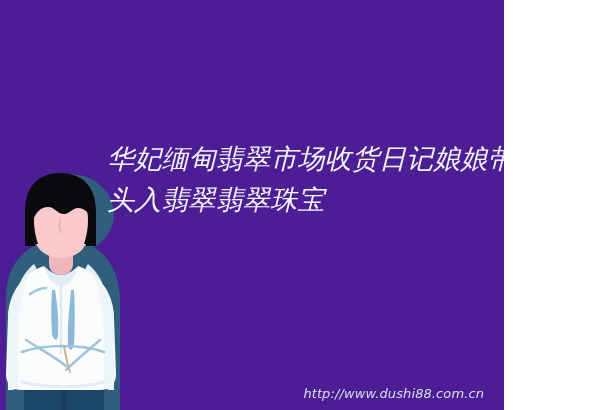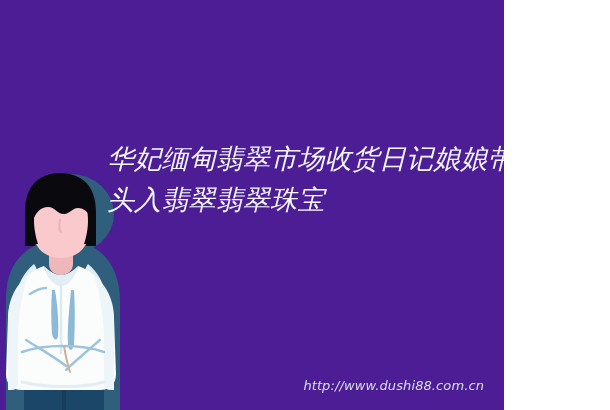--- a/index.html
+++ b/index.html
@@ -31,21 +31,21 @@
     letter-spacing: 0.2px;
     font-weight: 400;
     white-space: pre-line;
     text-rendering: optimizeLegibility;
   }
 
   
   #watermark {
     position: absolute;
     right: 20px;
-    bottom: 17px;
+    bottom: 9px;
     color: #dfe8ee;
     font-family: "DejaVu Sans", "Liberation Sans", sans-serif;
     font-size: 13px;
     letter-spacing: 0.1px;
     opacity: 0.95;
   }
 
   
   #illustration {
     position: absolute;

